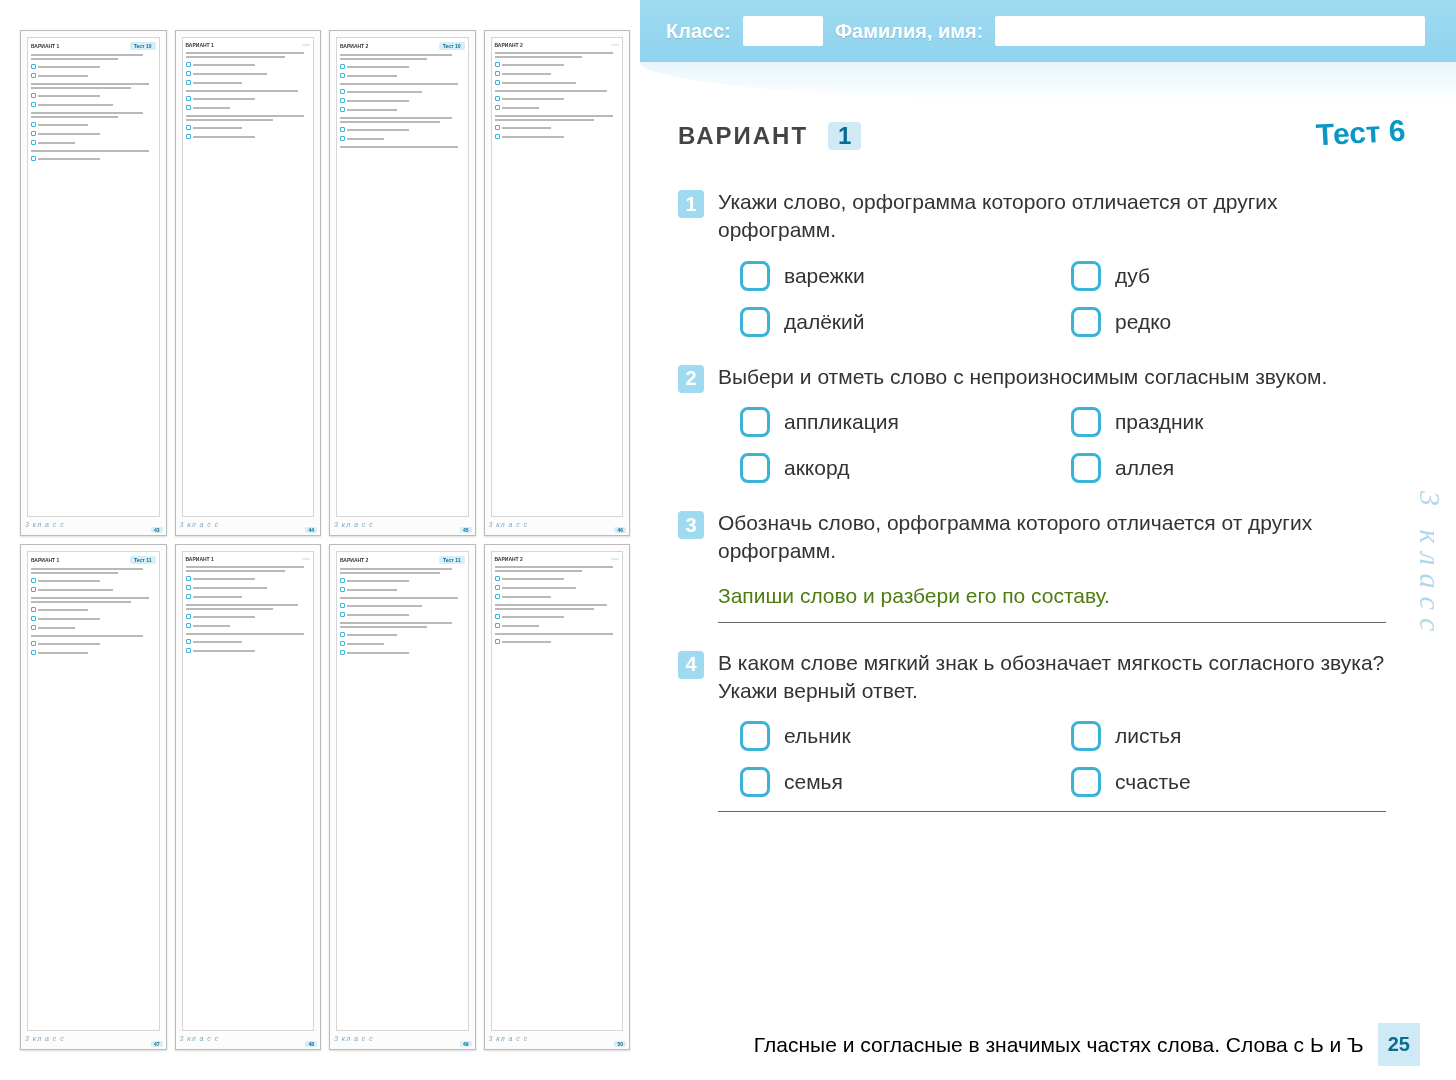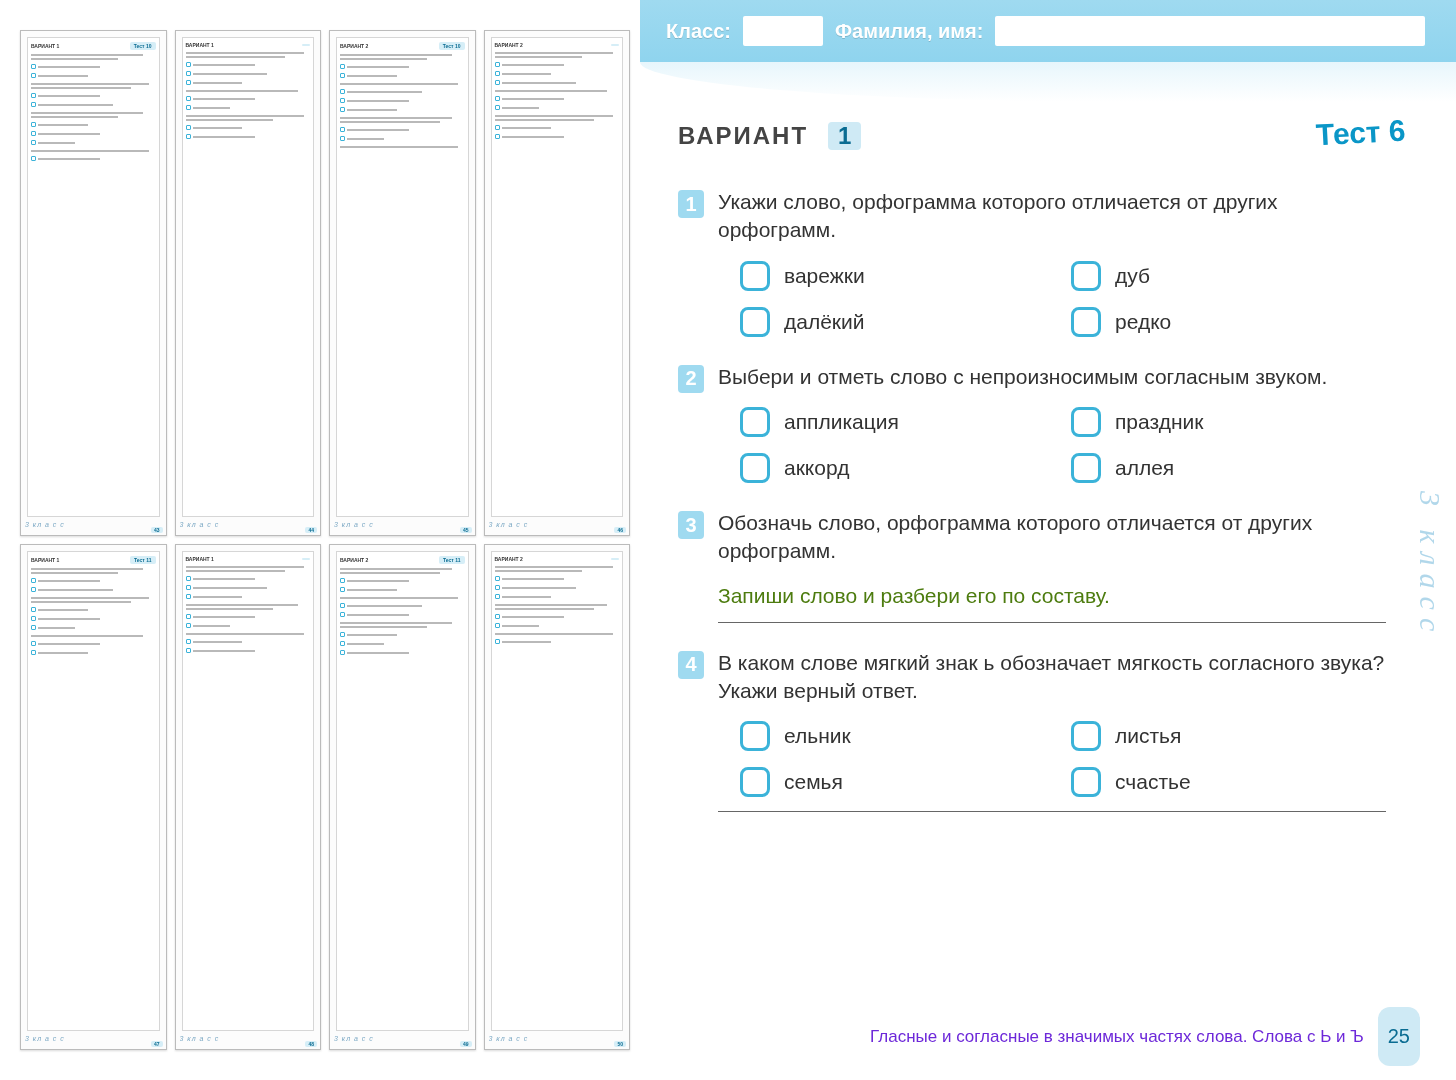--- a/index.html
+++ b/index.html
@@ -165,24 +165,24 @@
   }
   .opt-label { font-size:21px; color:#333; }
   .subnote { margin: 18px 0 0 40px; font-size:21px; color:#4d7c0f; }
   .answer-line { margin: 14px 0 0 40px; height:1px; background:#666; }
 
   .footer {
     position: absolute; bottom: 14px; left: 0; right: 0;
     padding: 0 36px;
     display: flex; align-items: center; justify-content: flex-end; gap: 14px;
   }
-  .footer-text { font-size: 17px; color:#6d28d9;text-align:right; }
+  .footer-text { font-size: 21px; color:#000000;text-align:right; }
   .footer-num {
-    background:#cfeaf5; color:#0a6c92; font-weight:400;
-    font-size:20px; padding:18px 10px; border-radius:12px;
+    background:#cfeaf5; color:#0a6c92; font-weight:700;
+    font-size:20px; padding:10px 10px; border-radius:0;
     font-family: "Arial Black", Arial, sans-serif;
   }
 
   .side-scribble {
     position:absolute; right:4px; top:110px; bottom:60px; width:44px;
     font-size:30px; color:#88c3e0; font-style:italic;
     writing-mode: vertical-rl; text-orientation: mixed;
     letter-spacing:8px; opacity:.65;
     display:flex; align-items:center; justify-content:center;
     font-family: "Comic Sans MS", cursive;

